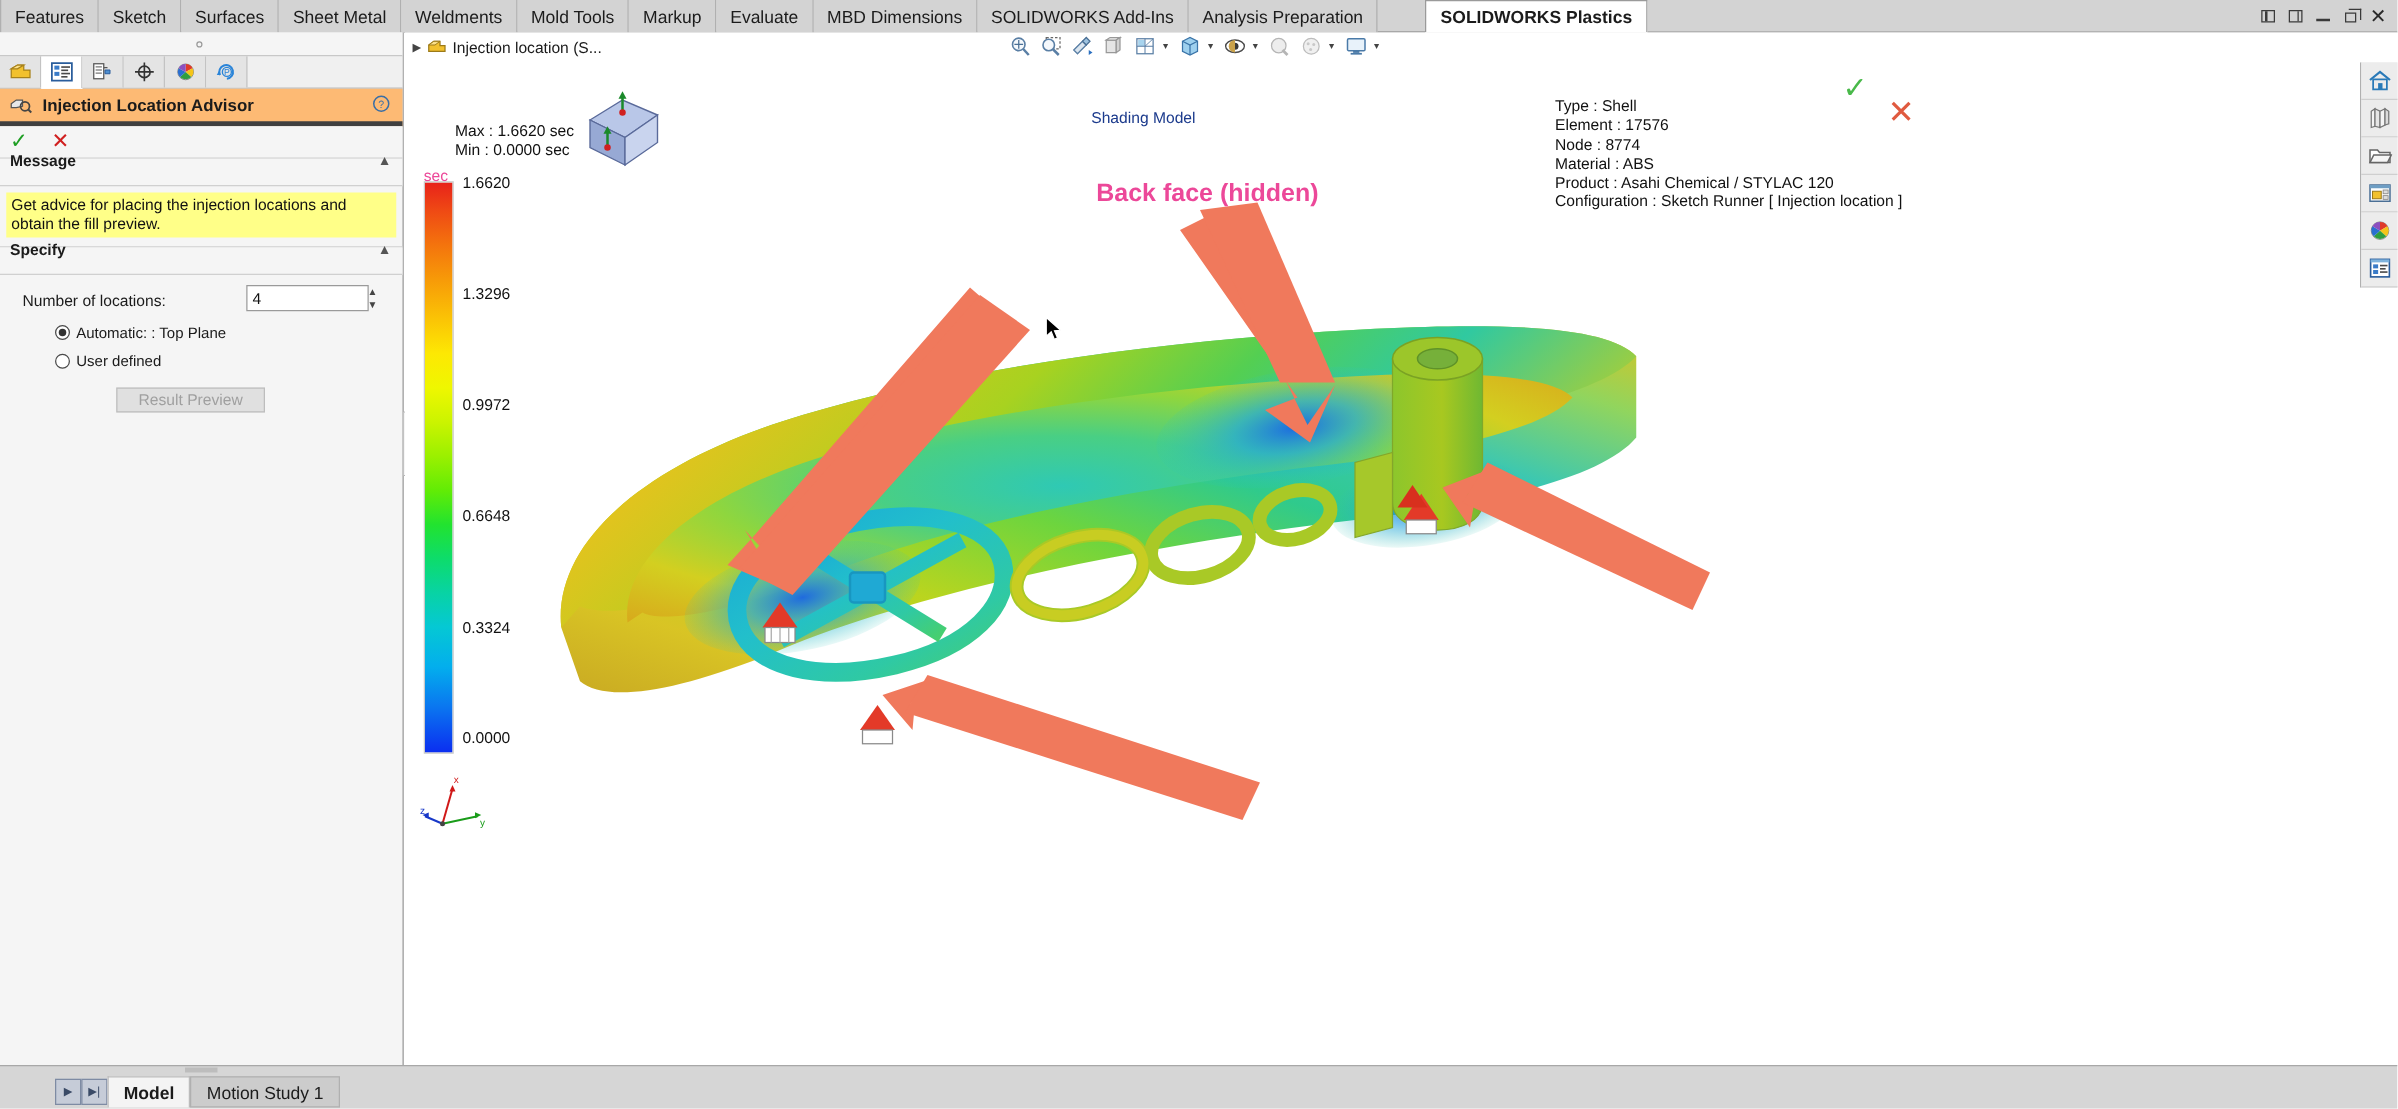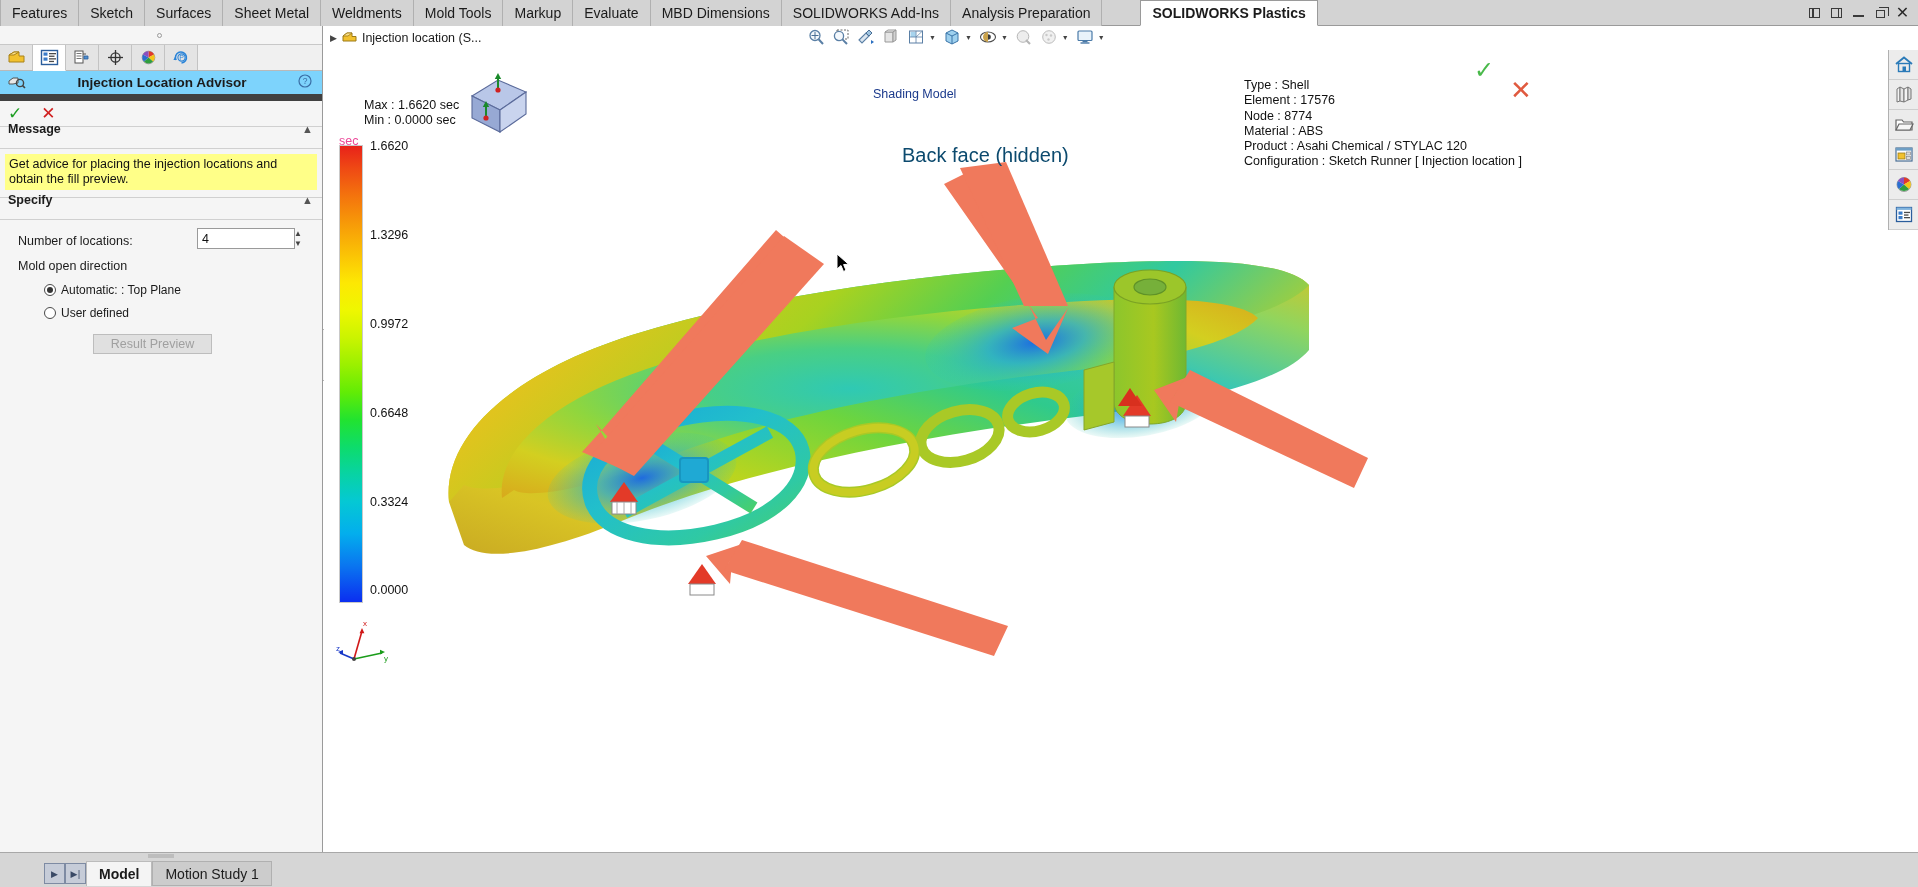--- a/index.html
+++ b/index.html
@@ -74,23 +74,22 @@
   }
   .pmtab{
     width:33px; height:26px; display:flex; align-items:center; justify-content:center;
     border-right:1px solid #c3c3c3; background:#e4e4e4; cursor:default;
   }
   .pmtab.active{ background:#ffffff; border-bottom:1px solid #ffffff; margin-bottom:-1px;}
   .pmtab svg{ display:block; }
 
   #pm-title{
     height:30px; display:flex; align-items:center; gap:8px;
-    padding:0 10px 0 8px; background:#7dd3fc;
-    border-bottom:7px solid #404040;
-    text-align:center;
+    padding:0 10px 0 8px; background:#fdba74;
+    border-bottom:4px solid #404040;
   }
   #pm-title .ttl{ font-weight:bold; font-size:13.5px; color:#1b1b1b; flex:1;}
   #pm-okrow{
     height:26px; display:flex; align-items:center; gap:19px; padding-left:8px;
     border-bottom:1px solid #d0d0d0; background:#f5f5f5;
   }
   .ok-check{ color:#1e9e23; font-size:17px; line-height:1; font-family:"DejaVu Sans",sans-serif;}
   .ok-cross{ color:#d02020; font-size:17px; line-height:1; font-weight:bold; font-family:"DejaVu Sans",sans-serif;}
 
   .sec-head{
@@ -195,22 +194,22 @@
   }
   #big-check{
     position:absolute; left:1150px; top:8px; font-size:24px; color:#49b94a;
     font-family:"DejaVu Sans",sans-serif; line-height:1;
   }
   #big-cross{
     position:absolute; left:1186px; top:27px; font-size:26px; color:#e05a3f;
     font-family:"DejaVu Sans",sans-serif; line-height:1; font-weight:bold;
   }
   #backface-note{
-    position:absolute; left:578px; top:94px; font-size:20px; font-weight:normal;
-    color:#0c4a6e; white-space:nowrap;
+    position:absolute; left:553px; top:94px; font-size:20px; font-weight:bold;
+    color:#ec4899; white-space:nowrap;
   }
   #cursor-arrow{ position:absolute; left:512px; top:203px; }
 
   
   #right-rail{
     position:absolute; right:0; top:50px; width:30px;
     background:#e9e9e9; border-left:1px solid #b0b0b0;
     display:flex; flex-direction:column;
   }
   .rrbtn{
@@ -381,23 +380,20 @@
 
       <div class="row" style="position:relative; height:26px;">
         <span class="lbl">Number of locations:</span>
         <input id="numloc-input" type="text" value="4" style="">
         <div class="spin">
           <div>▲</div>
           <div>▼</div>
         </div>
       </div>
 
-      <div class="row" style="height:24px;">
-        <span class="lbl">Mold open direction</span>
-      </div>
 
       <div class="radio-row">
         <span class="radio on"></span>
         <span class="lbl">Automatic: : Top Plane</span>
       </div>
       <div class="radio-row">
         <span class="radio"></span>
         <span class="lbl">User defined</span>
       </div>
 

